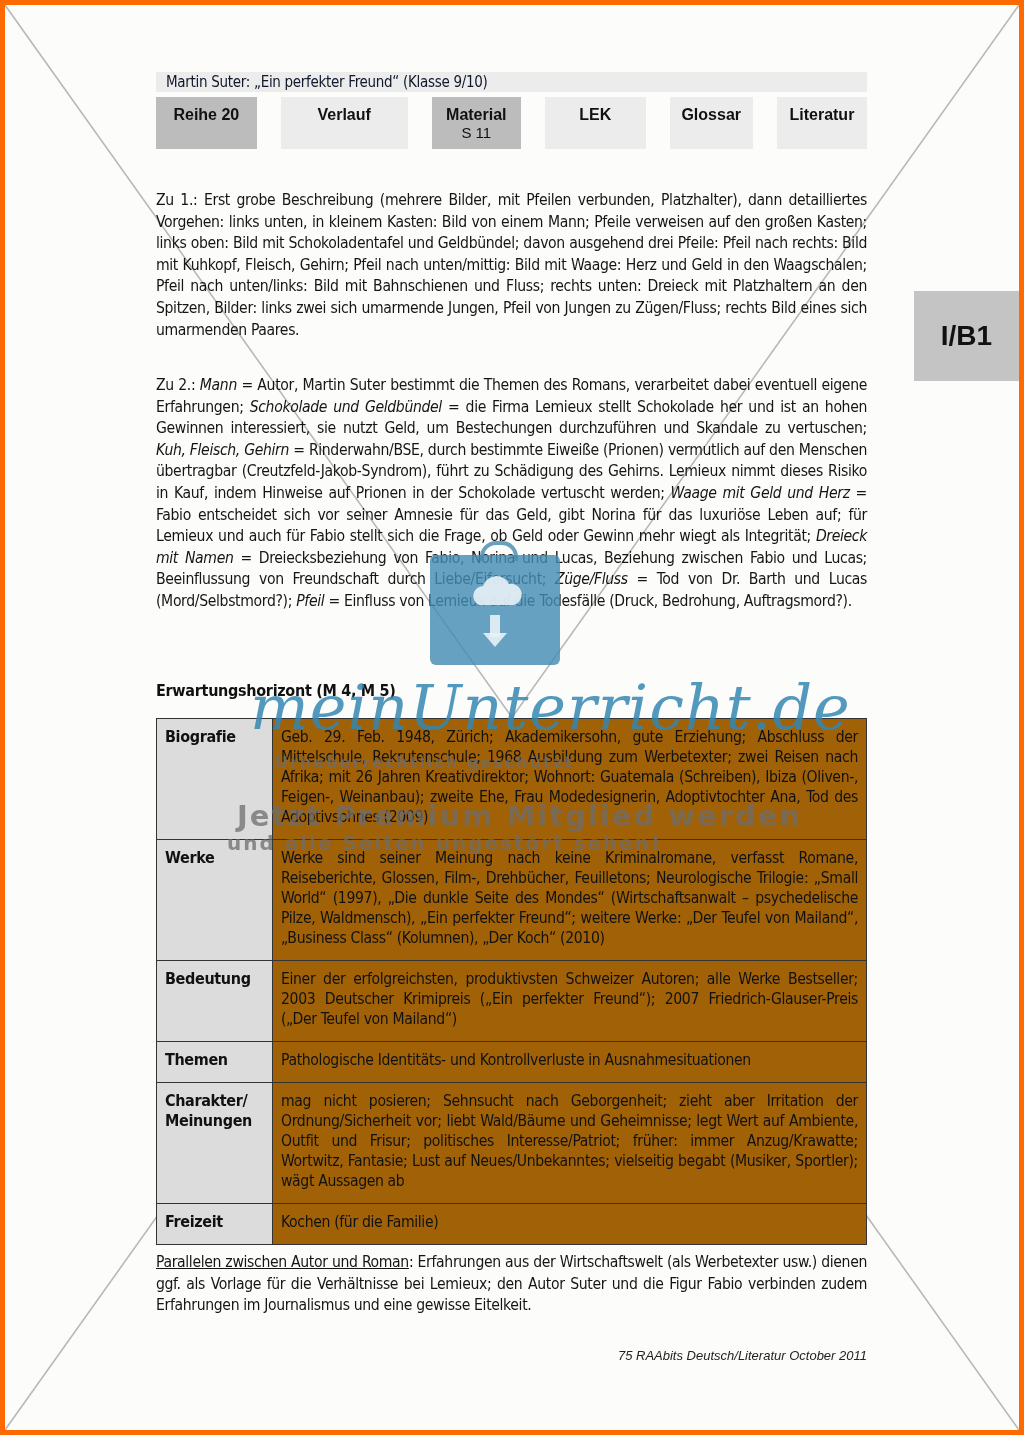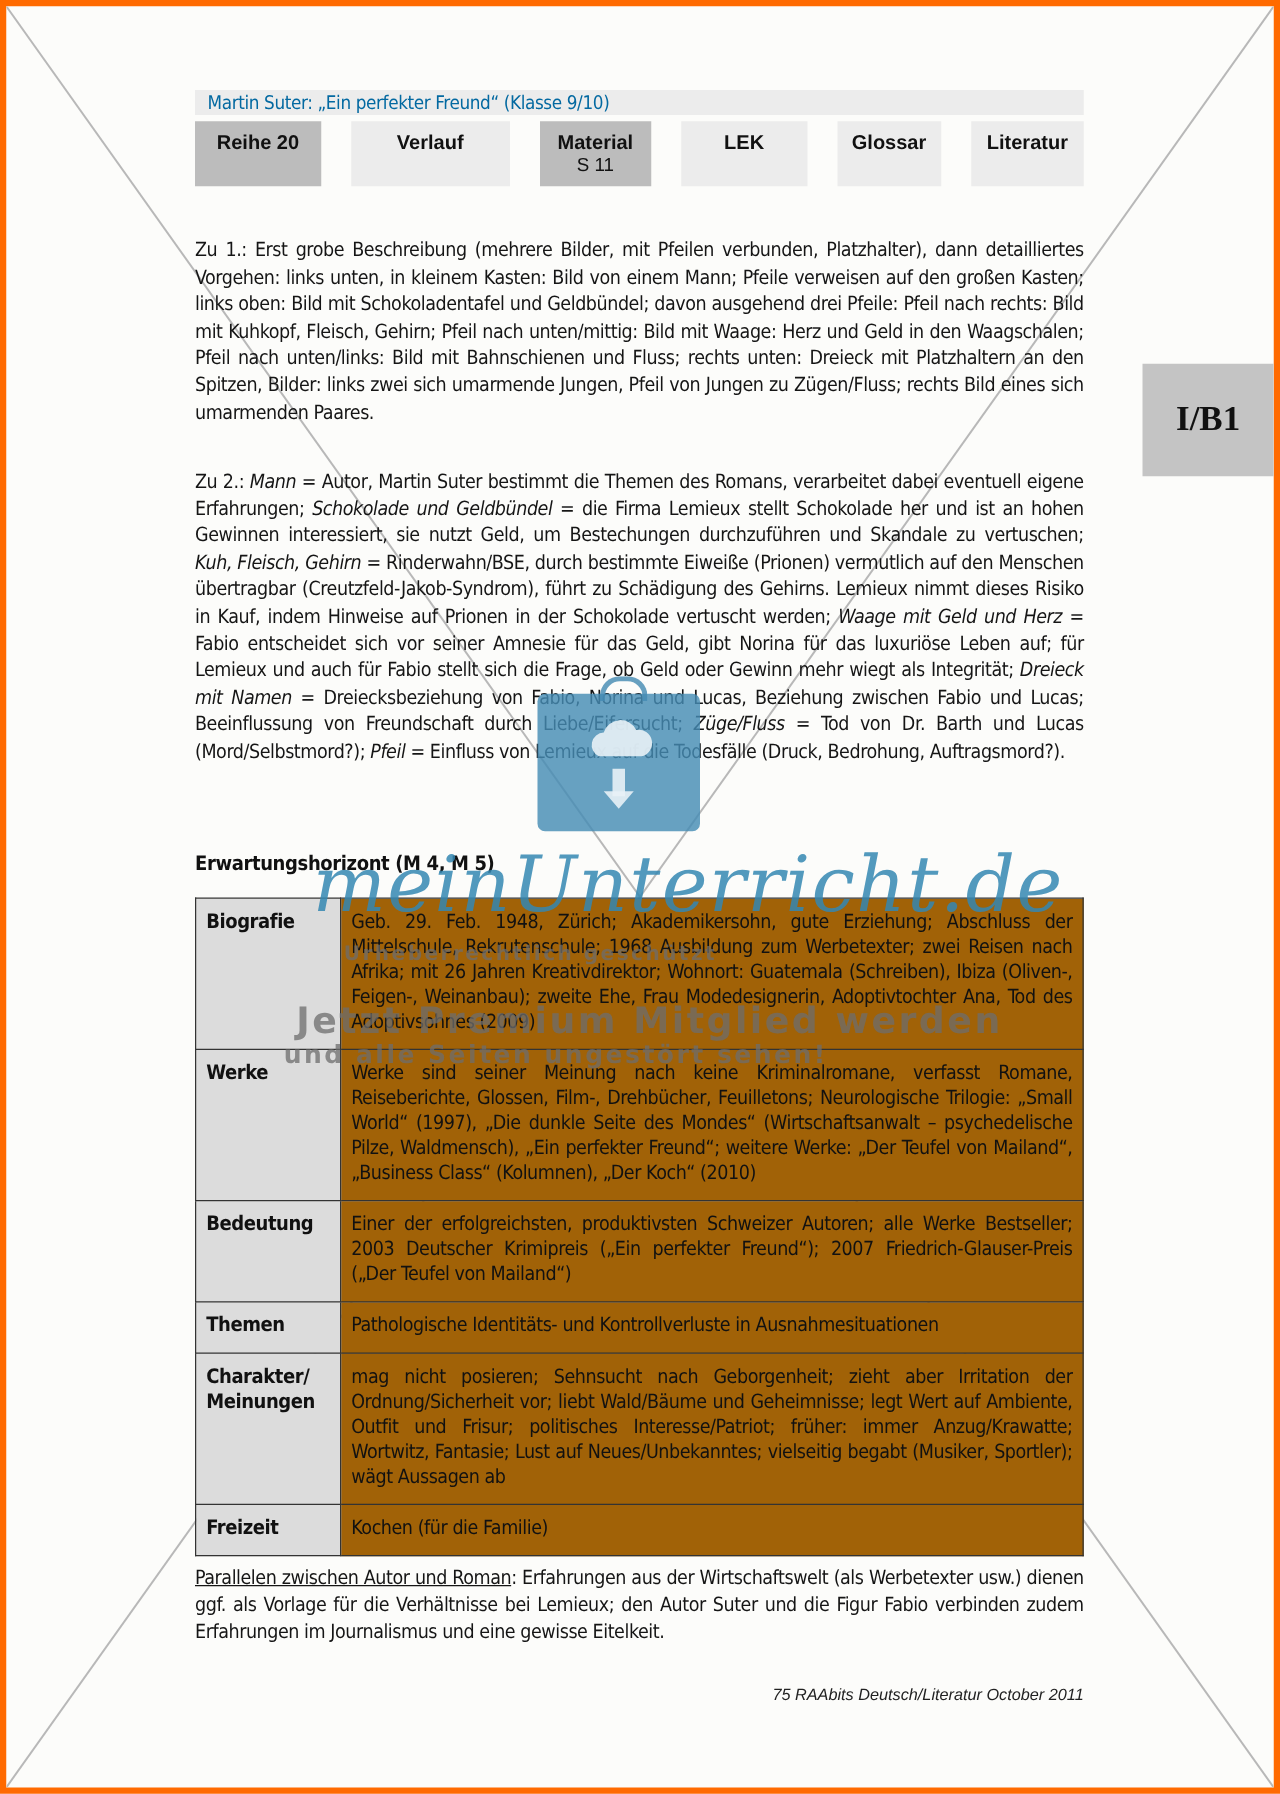--- a/index.html
+++ b/index.html
@@ -12,39 +12,39 @@
   .page {
     position: absolute; left: 5px; top: 5px; right: 5px; bottom: 5px;
     background: #fcfcfa; overflow: hidden;
   }
   .xlines { position: absolute; left: 0; top: 0; width: 1014px; height: 1425px; pointer-events: none; }
   .content { position: absolute; left: 0; top: 0; width: 1014px; height: 1425px; }
 
   .header-title {
     position: absolute; left: 151px; top: 67px; width: 711px; height: 20px;
     background: #ececec; font-size: 15px; line-height: 20px; padding-left: 10px;
-    box-sizing: border-box; letter-spacing: -0.3px; color: #0369a1;
+    box-sizing: border-box; letter-spacing: -0.3px; color: #0f172a;
   }
   .tabs { position: absolute; left: 151px; top: 92px; width: 711px; height: 52px; display: flex; gap: 24px; }
   .tab {
     background: #ececec; text-align: center; font-family: "Liberation Sans", sans-serif;
     font-weight: bold; font-size: 16px; line-height: 18px; padding-top: 9px; box-sizing: border-box; color: #111;
   }
   .tab.active { background: #bcbcbc; }
   .tab .sub { display: block; font-weight: normal; font-size: 15px; }
   .tab:nth-child(1){ width: 115px; }
   .tab:nth-child(2){ width: 145px; }
   .tab:nth-child(3){ width: 102px; }
   .tab:nth-child(4){ width: 115px; }
   .tab:nth-child(5){ width: 95px; }
   .tab:nth-child(6){ width: 103px; }
 
   .section-badge {
     position: absolute; left: 909px; top: 286px; width: 105px; height: 90px;
-    background: #c4c4c4; font-family: Liberation Serif, serif; font-weight: bold;
+    background: #c4c4c4; font-family: Liberation Sans, sans-serif; font-weight: bold;
     font-size: 28px; line-height: 90px; text-align: center; color: #111;
   }
 
   .para {
     position: absolute; left: 151px; width: 711px; font-size: 15.6px; line-height: 21.6px;
     text-align: justify; letter-spacing: -0.35px; color: #151515;
   }
   .p1 { top: 185px; }
   .p2 { top: 370px; }
   .para i { font-style: italic; }

